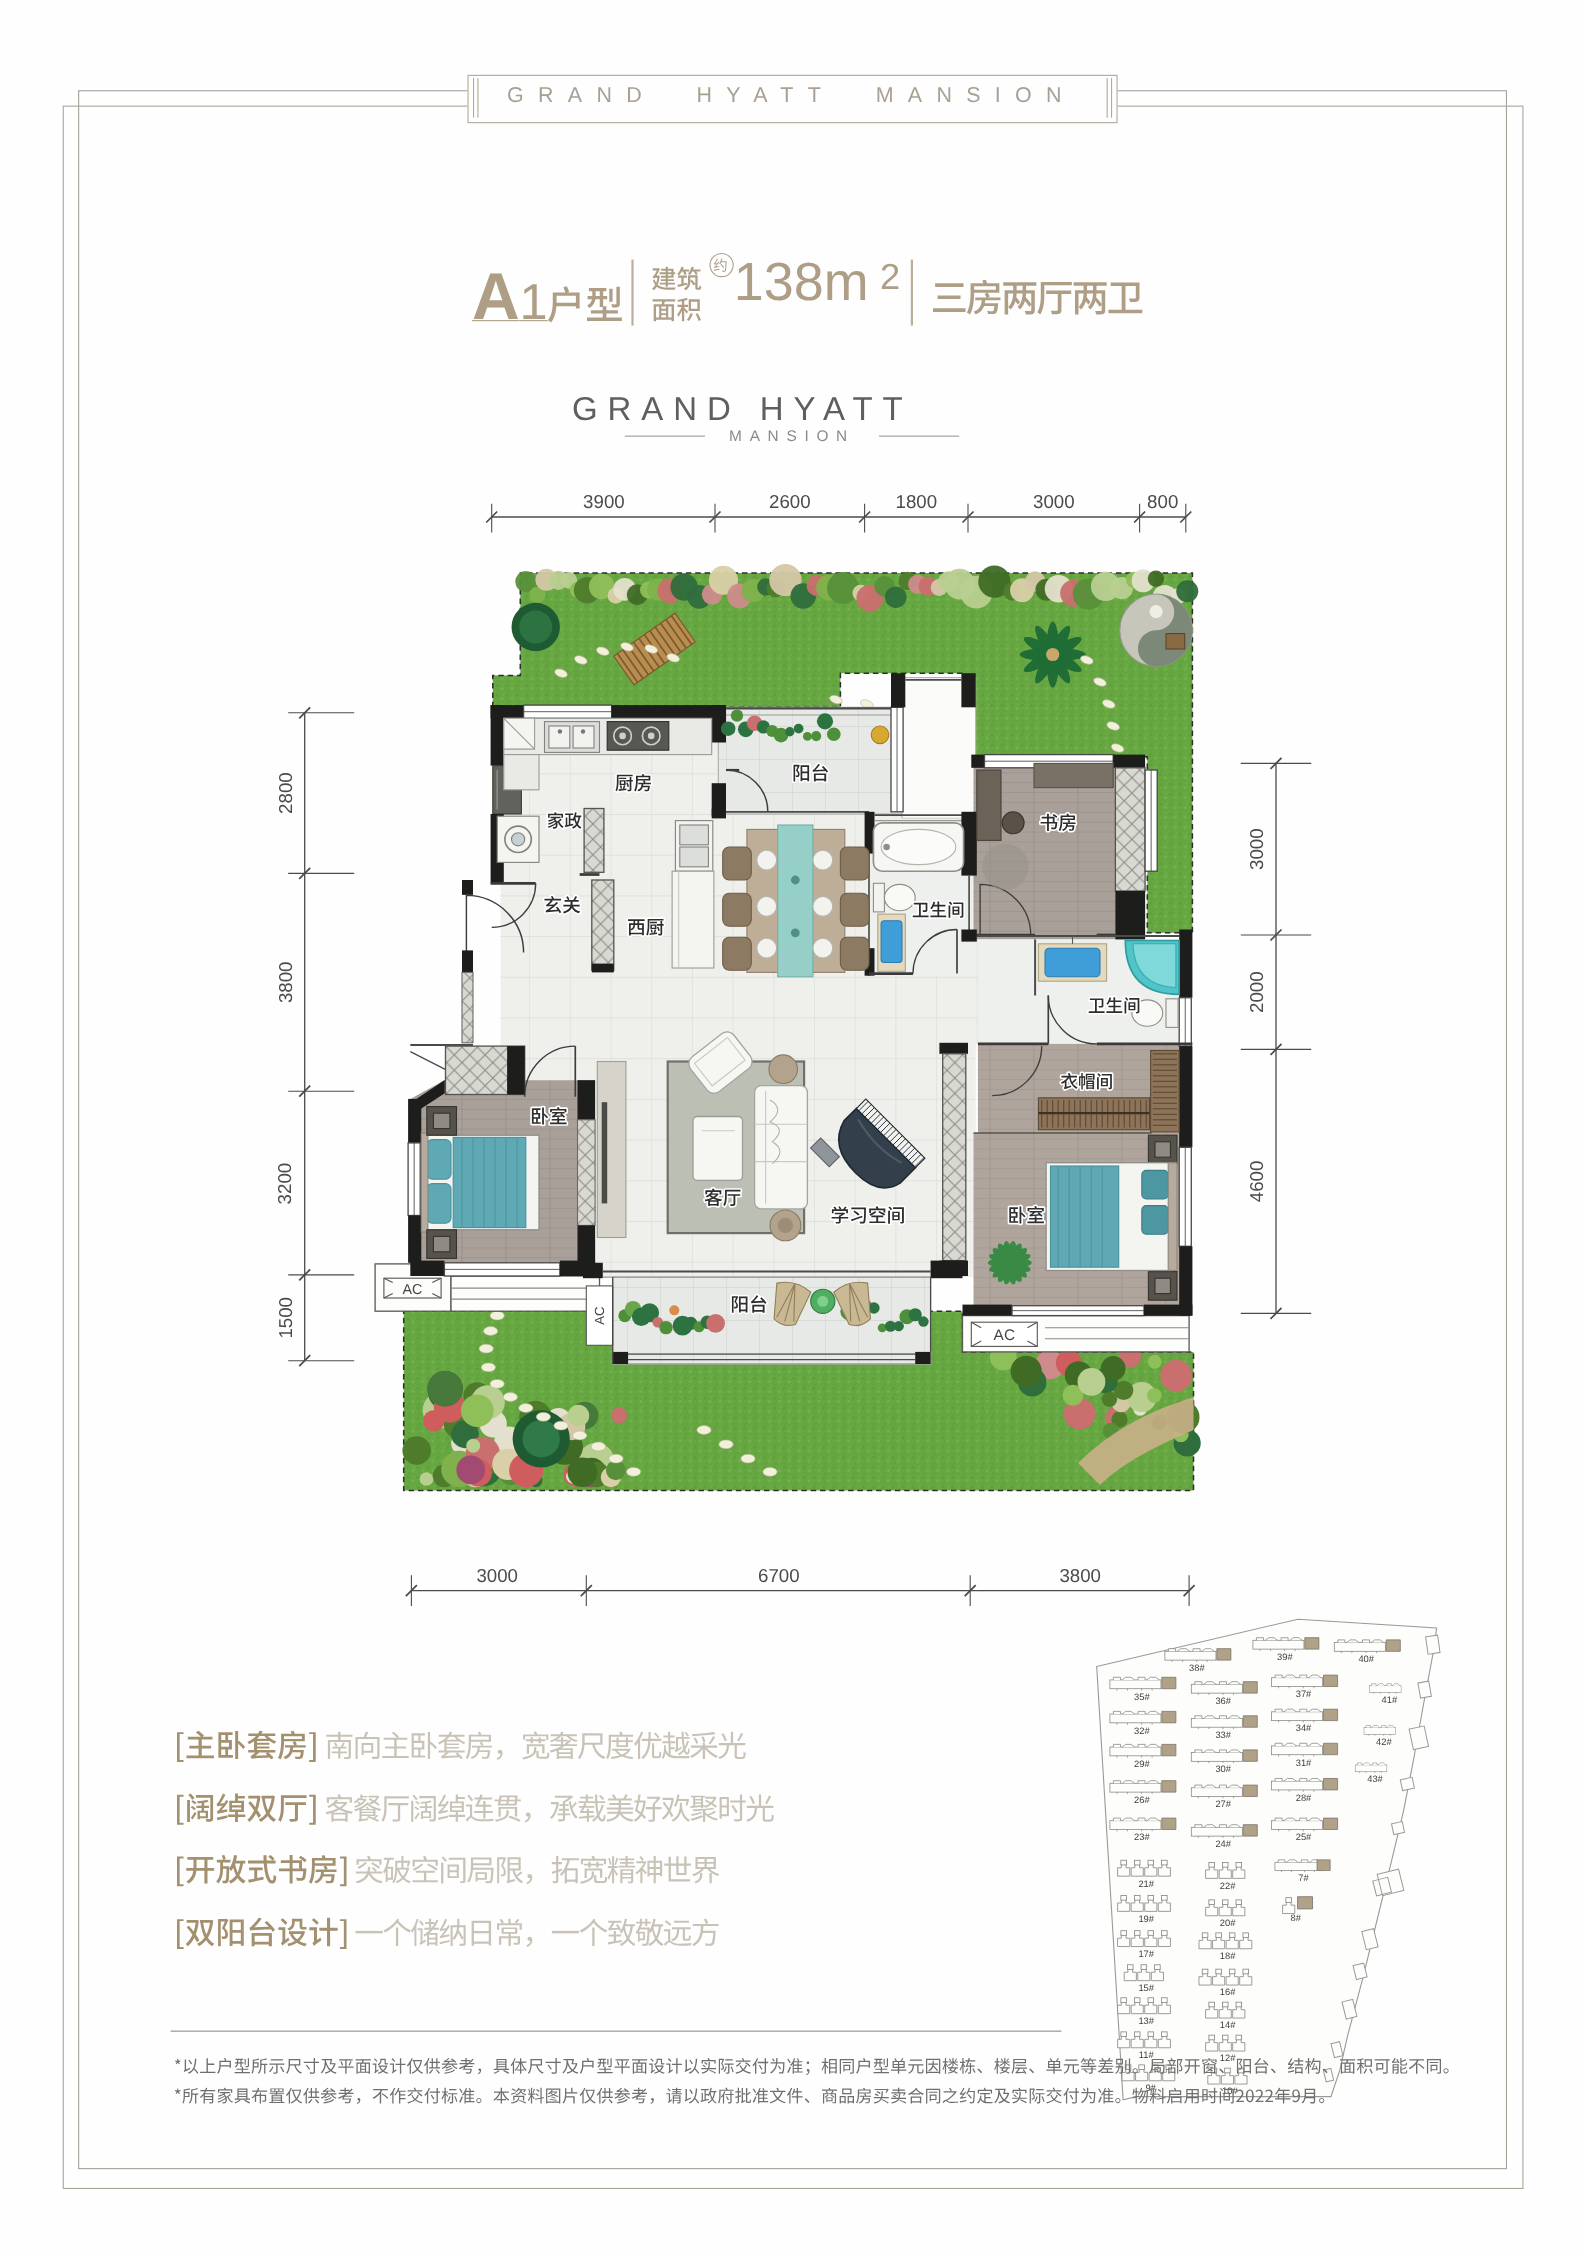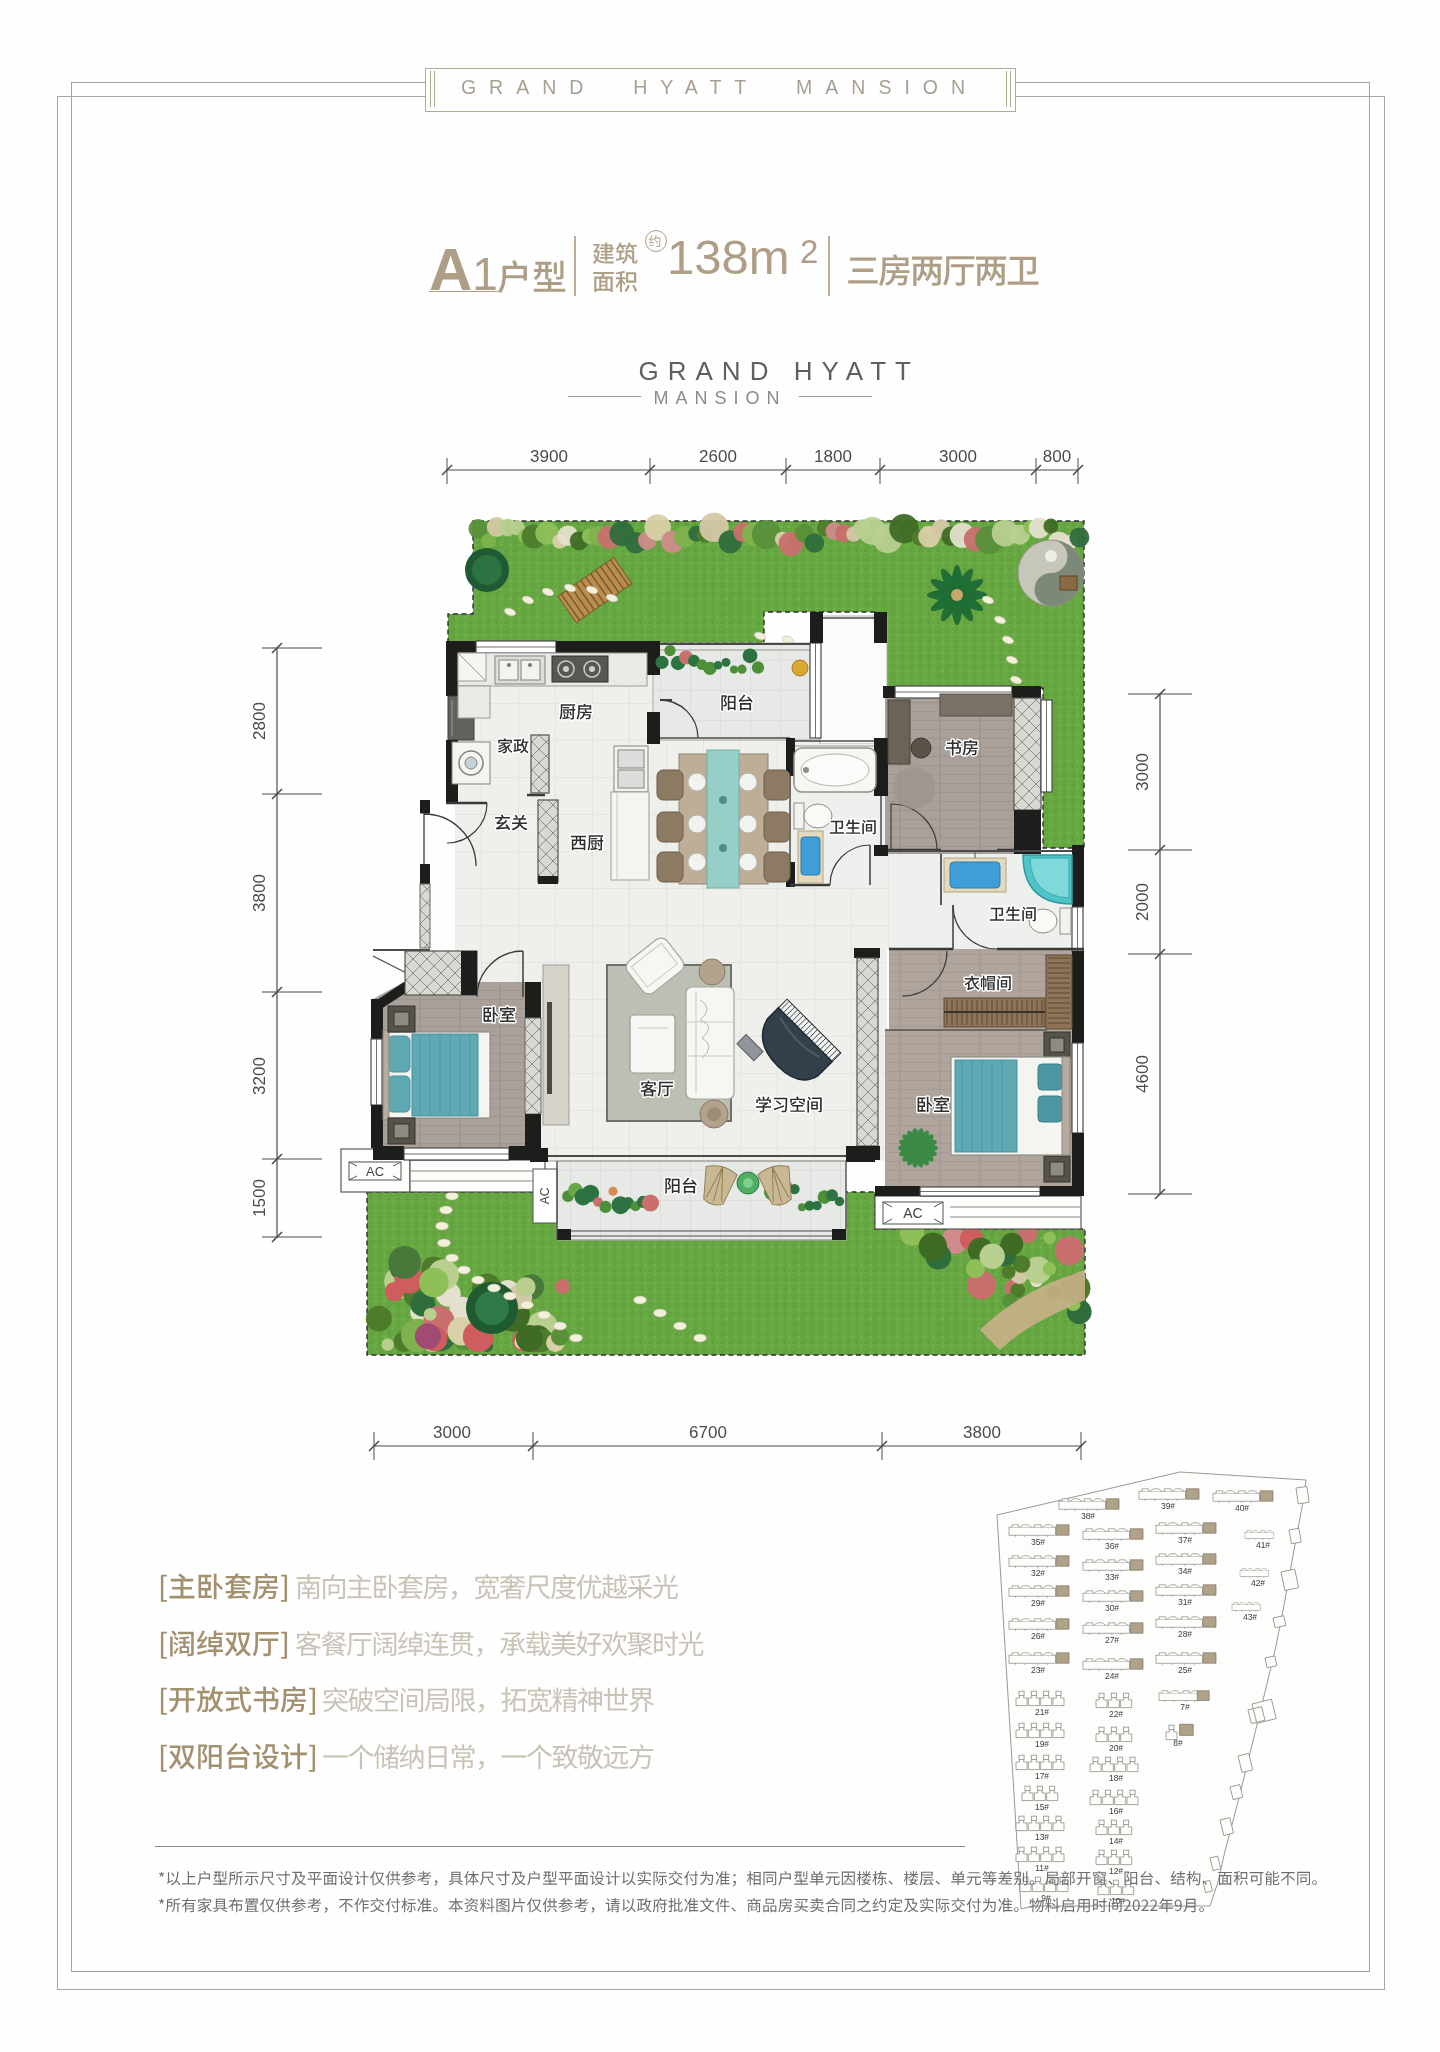--- a/index.html
+++ b/index.html
@@ -22,23 +22,23 @@
 
 <div class="abs" style="left:574px;top:236px;width:2px;height:60px;background:#bcae97;"></div>
 
 <div class="abs" style="left:645px;top:230px;width:20px;height:20px;border:1.5px solid #af9e86;border-radius:50%;"></div>
 
 <div class="abs" style="left:667px;top:229px;color:#af9e86;font-size:49px;">138m</div>
 <div class="abs" style="left:800px;top:233px;color:#af9e86;font-size:33px;">2</div>
 
 <div class="abs" style="left:828px;top:236px;width:2px;height:60px;background:#bcae97;"></div>
 
-<div class="abs" style="left:520px;top:356px;width:400px;text-align:right;font-size:26px;letter-spacing:9px;color:#5f5f5f;">GRAND&nbsp;HYATT</div>
-
-<div class="abs" style="left:520px;top:388px;width:400px;text-align:center;font-size:18px;letter-spacing:7px;color:#8b8b86;">MANSION</div>
+<div class="abs" style="left:520px;top:356px;width:400px;text-align:left;font-size:30px;letter-spacing:9px;color:#5f5f5f;">GRAND&nbsp;HYATT</div>
+
+<div class="abs" style="left:520px;top:388px;width:400px;text-align:center;font-size:14px;letter-spacing:7px;color:#8b8b86;">MANSION</div>
 
 <div class="abs" style="left:568px;top:396px;width:73px;height:1px;background:#9a9a94;"></div>
 
 <div class="abs" style="left:799px;top:396px;width:73px;height:1px;background:#9a9a94;"></div>
 <svg class="abs" style="left:980px;top:1460px;" width="360" height="460" viewBox="0 0 360 460">
 
 <path d="M17,55 L200,12 L326,20 L323,42 L314,90 L305,140 L296,186 L285,232 L272,285 L259,338 L245,391 L238,422 L230,446 L53,446 L41,449 L17,55 Z" fill="#fdfdfc" stroke="#9a9a94" stroke-width="1"></path>
 <defs>
 <g id="bldA" stroke="#8a8a84" fill="#fdfdfc" stroke-width="0.9">
  <rect x="0" y="4" width="58" height="10"></rect>

